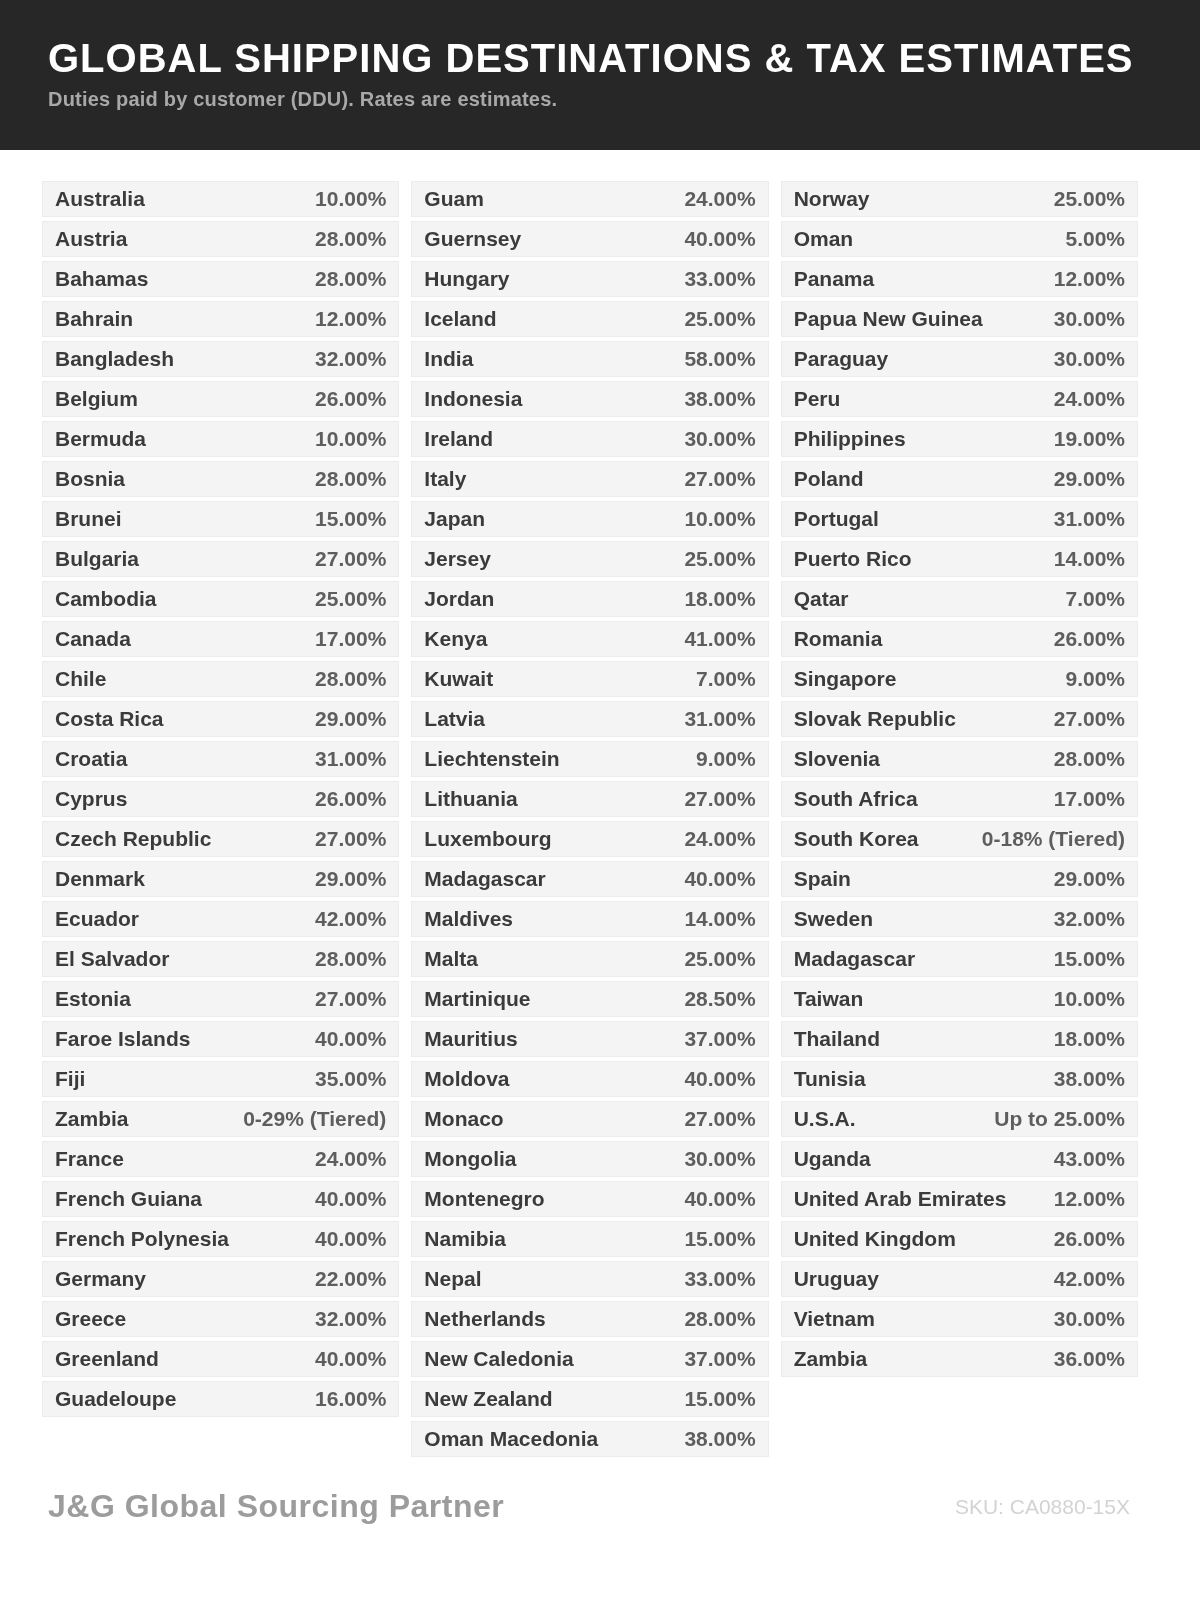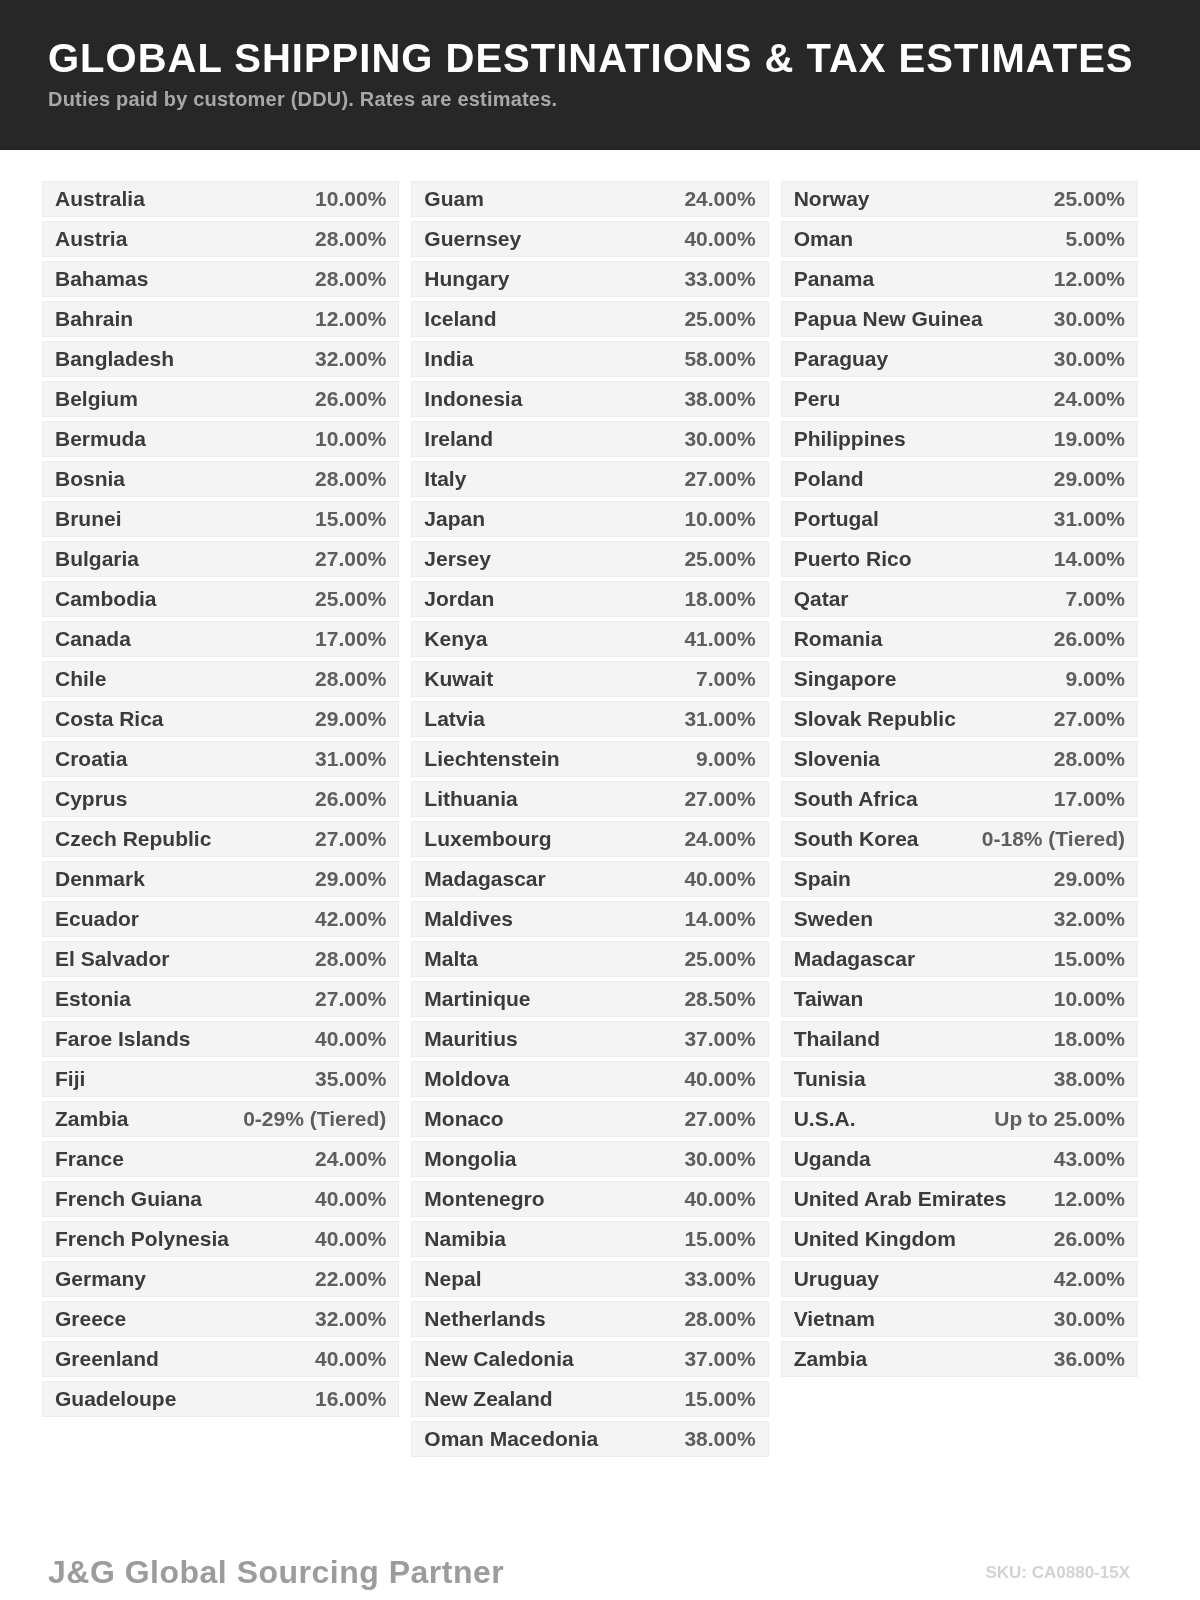--- a/index.html
+++ b/index.html
@@ -69,36 +69,36 @@
     font-weight: bold;
     white-space: nowrap;
     margin-left: 8px;
   }
 
   
   .footer {
     position: absolute;
     left: 48px;
     right: 70px;
-    top: 1554px;
+    top: 1488px;
     display: flex;
     justify-content: space-between;
     align-items: center;
   }
   .footer .brand {
     color: #9c9c9c;
     font-size: 32px;
     font-weight: bold;
     letter-spacing: 0.5px;
     white-space: nowrap;
   }
   .footer .sku {
     color: #d3d3d3;
-    font-size: 17px;
-    font-weight: bold;
+    font-size: 21px;
+    font-weight: normal;
     white-space: nowrap;
   }
 </style>
 </head>
 <body>
 
 <div class="page">
 
   <div class="header">
     <h1>GLOBAL SHIPPING DESTINATIONS &amp; TAX ESTIMATES</h1>

